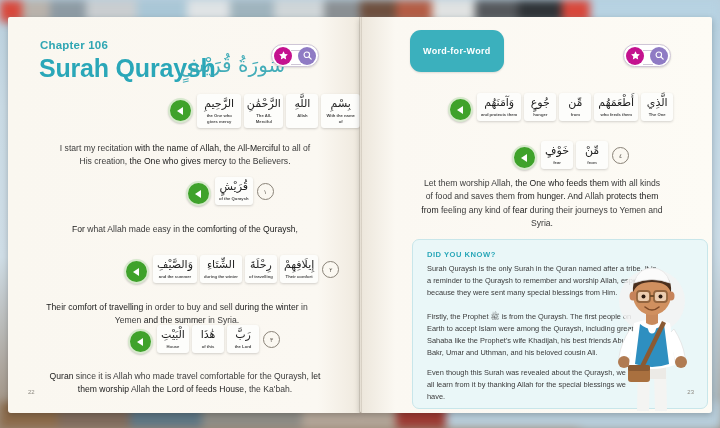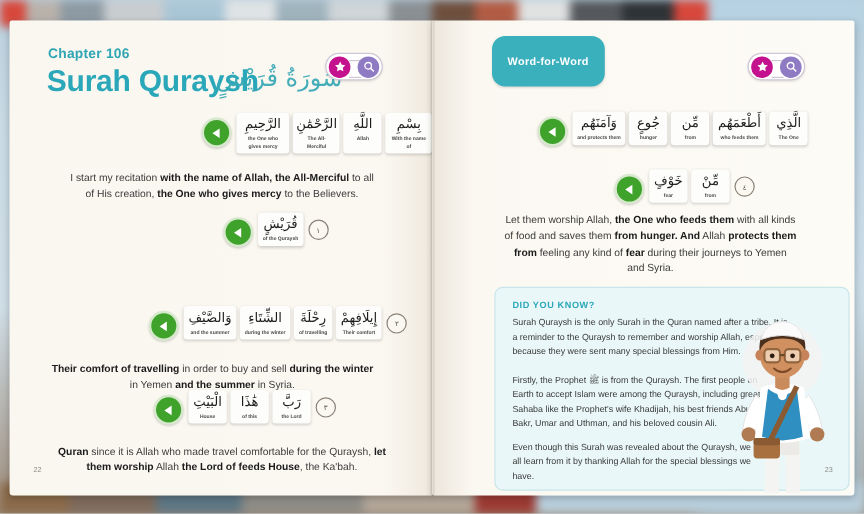--- a/index.html
+++ b/index.html
@@ -106,21 +106,21 @@
     border:2.2px solid #d7e9cd;margin-top:4px;flex:0 0 auto;
     display:flex;align-items:center;justify-content:center;
     box-shadow:0 1px 2px rgba(0,0,0,.18);}
   .playbtn i{display:block;width:0;height:0;
     border-top:4px solid transparent;border-bottom:4px solid transparent;
     border-right:6px solid #fff;margin-right:2px;}
 
   
   .trans{position:absolute;font-size:8.6px;line-height:1.55;color:#3b3b3b;
     text-align:center;}
-  .trans b{color:#1b1b1b;font-weight:bold;}
+  .trans b{color:#1b1b1b;font-weight:normal;}
 
   
   .wfw-pill{position:absolute;left:402px;top:30px;
     background:#3bb0bd;color:#fff;font-size:9px;font-weight:bold;
     padding:16px 13px;border-radius:11px;letter-spacing:.3px;
     box-shadow:0 1px 2px rgba(0,0,0,.12);}
 
   
   .dyk{position:absolute;left:404px;top:222px;width:294px;height:168px;
     background:#eaf7f8;border:1.2px solid #c8e6ea;border-radius:7px;}
@@ -206,20 +206,21 @@
             </div>
             <div style="display: flex; flex-direction: row; gap: 3px; direction: rtl;">
               <div class="wcard">
                 <div class="ar">قُرَيْشٍ</div>
                 <div class="en">of the Quraysh</div>
               </div>
             </div>
             <div class="vmark">١</div>
           </div>
         </div>
+      <div class="trans" id="LT1" style="left:46px;top:206px;width:262px;"><b>For</b> what Allah made easy in <b>the comforting of the Quraysh</b>,</div>
 
       <div class="wrow" id="L2" style="left:116px;top:238px;">
           <div style="display: flex; align-items: flex-start; gap: 4px; direction: ltr;">
             <div class="playbtn">
               <i></i>
             </div>
             <div style="display: flex; flex-direction: row; gap: 3px; direction: rtl;">
               <div class="wcard">
                 <div class="ar">إِيلَافِهِمْ</div>
                 <div class="en">Their comfort</div>

